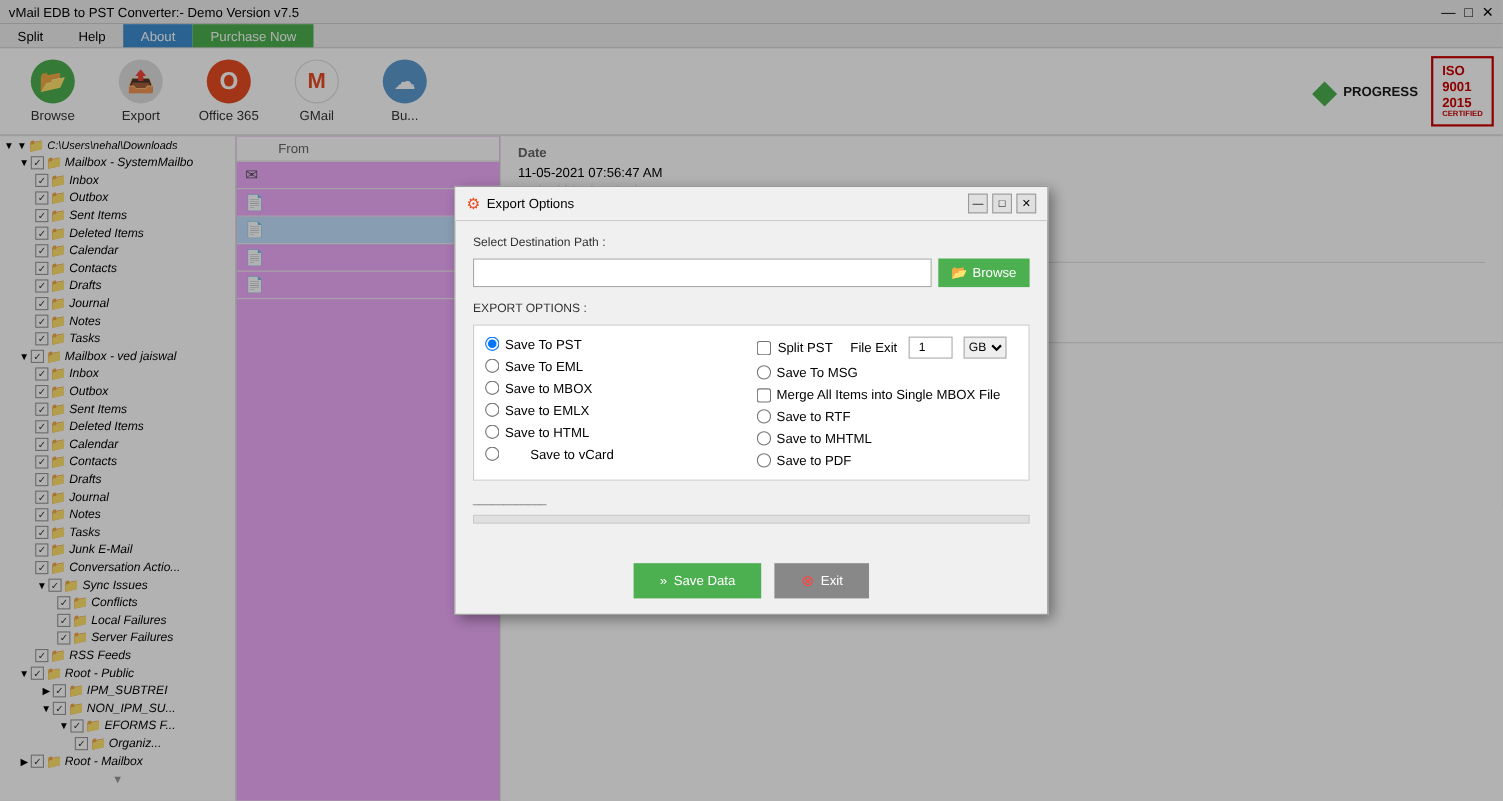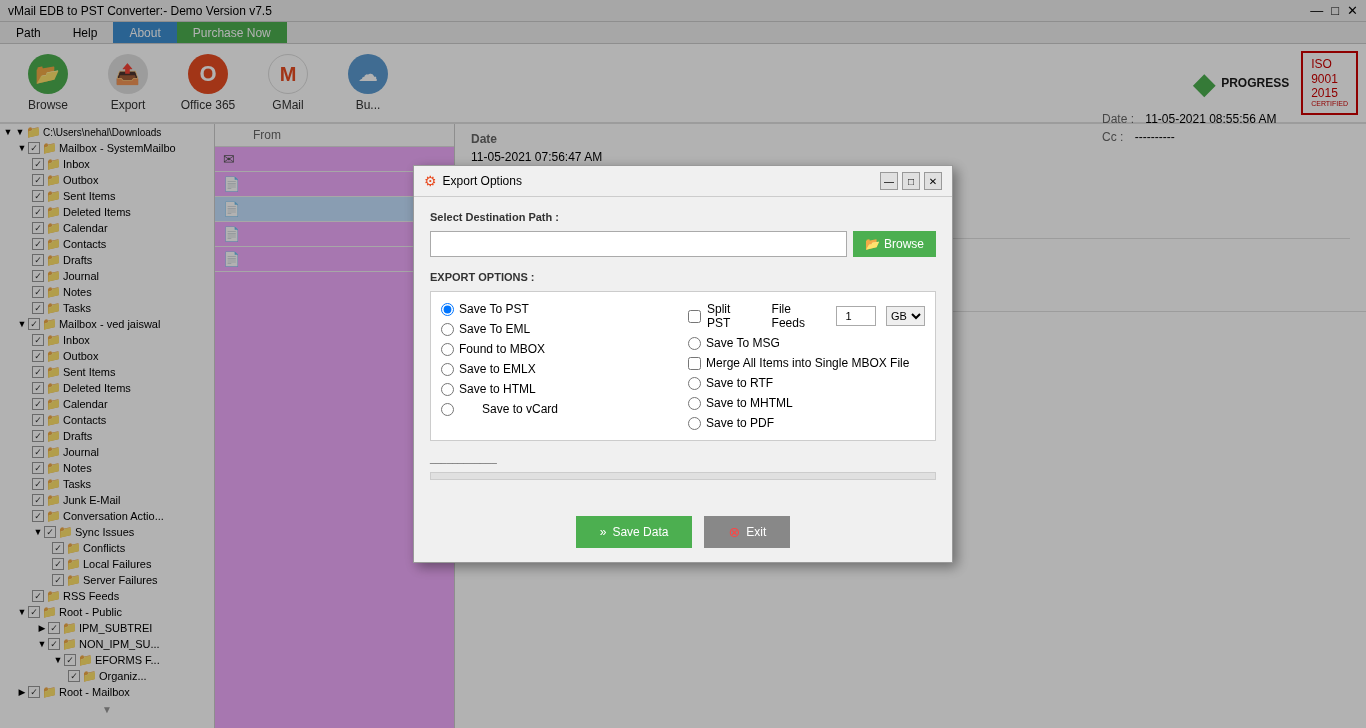--- a/index.html
+++ b/index.html
@@ -65,21 +65,21 @@
     }
     .logo-software {
       display: flex; align-items: center; gap: 6px;
       font-size: 18px; font-weight: bold; color: #1a1a1a;
     }
     .iso-badge {
       border: 2px solid #c00;
       padding: 4px 8px;
       font-size: 9px;
       color: #c00;
-      font-weight: normal;
+      font-weight: bold;
       line-height: 1.2;
     }
 
     
     .main { display: flex; height: calc(728px - 22px - 22px - 80px); background: #f5f5f5; }
 
     
     .sidebar {
       width: 215px; min-width: 215px;
       background: white;
@@ -99,21 +99,21 @@
       display: inline-flex; align-items: center; justify-content: center;
       margin-right: 2px; flex-shrink: 0; background: white;
     }
     .tree-checkbox.checked::after { content: '✓'; font-size: 9px; color: #333; }
     .tree-expand {
       width: 12px; height: 12px;
       display: inline-flex; align-items: center; justify-content: center;
       font-size: 9px; cursor: pointer; flex-shrink: 0;
     }
     .tree-icon { font-size: 12px; margin-right: 2px; flex-shrink: 0; }
-    .tree-label { font-size: 11px; }
+    .tree-label { font-size: 11px; font-style: italic; }
 
     
     .email-list {
       width: 240px; min-width: 240px;
       background: #f0abfc;
       border-right: 1px solid #ccc;
       overflow-y: auto;
     }
     .email-list-header {
       display: flex;
@@ -171,21 +171,21 @@
     }
     .modal-title { font-size: 12px; font-weight: normal; }
     .modal-controls { display: flex; gap: 4px; }
     .modal-ctrl-btn {
       width: 18px; height: 18px; border: 1px solid #999;
       background: #e0e0e0; cursor: pointer;
       display: flex; align-items: center; justify-content: center;
       font-size: 10px;
     }
     .modal-body { padding: 14px 16px; }
-    .modal-section-label { font-size: 11px; font-weight: bold; color: #333; margin-bottom: 8px; }
+    .modal-section-label { font-size: 11px; font-weight: normal; color: #333; margin-bottom: 8px; }
     .dest-path-row { display: flex; gap: 6px; margin-bottom: 14px; align-items: center; }
     .dest-path-input {
       flex: 1; height: 26px; border: 1px solid #aaa;
       padding: 2px 6px; font-size: 11px; background: white;
     }
     .browse-btn {
       background: #4caf50; color: white; border: none;
       padding: 4px 12px; height: 26px; cursor: pointer;
       font-size: 11px; display: flex; align-items: center; gap: 4px;
     }
@@ -193,21 +193,21 @@
       border: 1px solid #ccc;
       padding: 10px;
       margin-bottom: 12px;
       background: white;
     }
     .export-grid {
       display: grid;
       grid-template-columns: 1fr 1fr;
       gap: 6px 10px;
     }
-    .radio-item { display: flex; align-items: flex-end; gap: 5px; font-size: 11px; cursor: pointer; }
+    .radio-item { display: flex; align-items: flex-start; gap: 5px; font-size: 11px; cursor: pointer; }
     .radio-item input[type=radio] { margin: 0; }
     .split-pst-row { display: flex; align-items: center; gap: 6px; font-size: 11px; }
     .split-pst-row input[type=checkbox] { margin: 0; }
     .split-pst-row input[type=number] {
       width: 40px; height: 20px; border: 1px solid #aaa; text-align: center; font-size: 11px;
     }
     .merge-row { display: flex; align-items: center; gap: 5px; font-size: 11px; }
     .merge-row input[type=checkbox] { margin: 0; }
     .progress-section { margin-bottom: 12px; }
     .progress-table {
@@ -254,21 +254,21 @@
 <div class="titlebar">
   <span>vMail EDB to PST Converter:- Demo Version v7.5</span>
   <div class="titlebar-controls">
     <span>—</span>
     <span>□</span>
     <span>✕</span>
   </div>
 </div>
 
 <div class="menubar">
-  <div class="menubar-item">Path</div>
+  <div class="menubar-item">Split</div>
   <div class="menubar-item">Help</div>
   <div class="menubar-item about">About</div>
   <div class="menubar-item purchase">Purchase Now</div>
 </div>
 
 <div class="toolbar">
   <button class="toolbar-btn">
     <div class="toolbar-icon icon-browse">📂</div>
     <span>Browse</span>
   </button>
@@ -552,30 +552,20 @@
       <div class="preview-header-row">
         <span class="preview-label">Subject :</span>
         <span class="preview-value">Outlook Rules Organizer</span>
       </div>
       <div class="preview-header-row">
         <span class="preview-label">To :</span>
         <span class="preview-value">----------</span>
       </div>
     </div>
 
-    <div style="position:absolute;right:0;top:104px;width:280px;padding:8px 16px;font-size:11px;">
-      <div style="margin-bottom:4px;">
-        <span class="preview-label" style="color:#666;margin-right:8px;">Date :</span>
-        <span>11-05-2021 08:55:56 AM</span>
-      </div>
-      <div>
-        <span class="preview-label" style="color:#666;margin-right:8px;">Cc :</span>
-        <span>----------</span>
-      </div>
-    </div>
   </div>
 </div>
 
 <div class="modal-overlay">
   <div class="modal">
 
     <div class="modal-titlebar">
       <div style="display:flex;align-items:center;gap:6px;">
         <span style="color:#e84c22;font-size:14px;">⚙</span>
         <span class="modal-title">Export Options</span>
@@ -606,41 +596,41 @@
             <div class="radio-item">
               <input type="radio" name="export" checked="" style="">
               <label>Save To PST</label>
             </div>
             <div class="radio-item" style="margin-top:6px;">
               <input type="radio" name="export" style="">
               <label>Save To EML</label>
             </div>
             <div class="radio-item" style="margin-top:6px;">
               <input type="radio" name="export" style="">
-              <label>Found to MBOX</label>
+              <label>Save to MBOX</label>
             </div>
             <div class="radio-item" style="margin-top:6px;">
               <input type="radio" name="export" style="">
               <label>Save to EMLX</label>
             </div>
             <div class="radio-item" style="margin-top:6px;">
               <input type="radio" name="export" style="">
               <label>Save to HTML</label>
             </div>
             <div class="radio-item" style="margin-top:6px;gap:28px;">
               <input type="radio" name="export" style="">
               <label>Save to vCard</label>
             </div>
           </div>
 
           <div>
             <div class="split-pst-row">
               <input type="checkbox" style="">
               <label>Split PST</label>
-              <span style="margin-left:10px;">File Feeds</span>
+              <span style="margin-left:10px;">File Exit</span>
               <input type="number" value="1" class="" style="width: 40px; height: 20px; border: 1px solid rgb(170, 170, 170); text-align: center; font-size: 11px; margin: 0px 4px;">
               <select style="height:20px;border:1px solid #aaa;font-size:11px;">
                 <option>GB</option>
                 <option>MB</option>
               </select>
             </div>
             <div class="radio-item" style="margin-top:6px;">
               <input type="radio" name="export" style="">
               <label>Save To MSG</label>
             </div>

